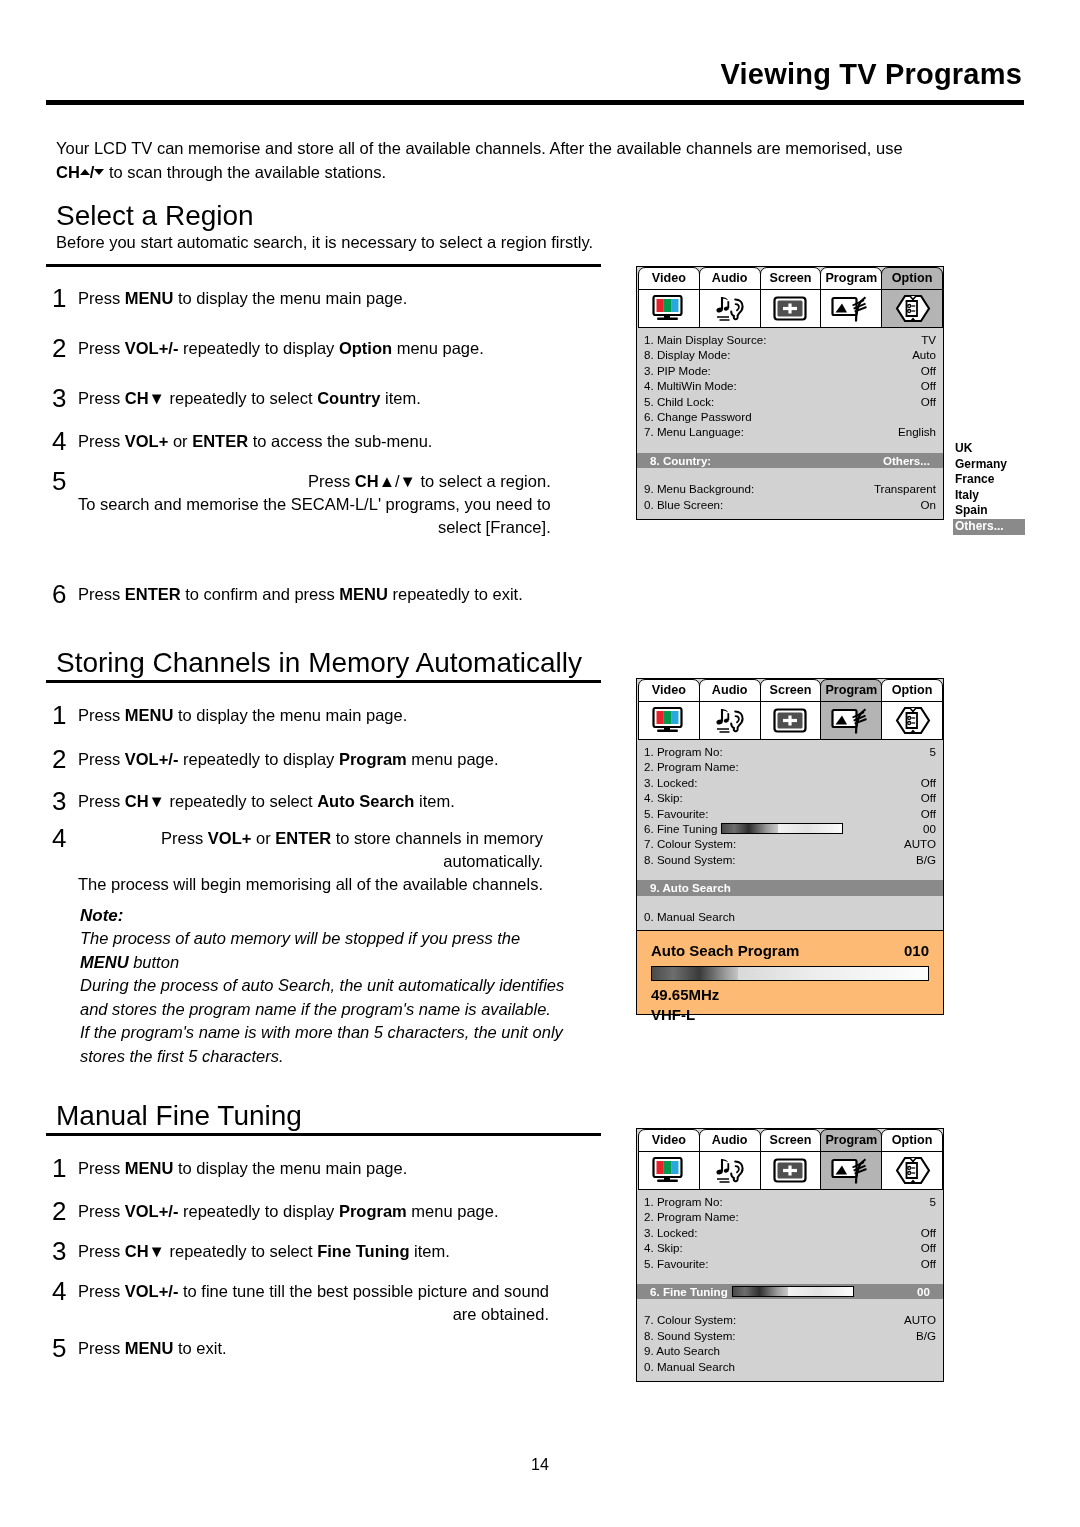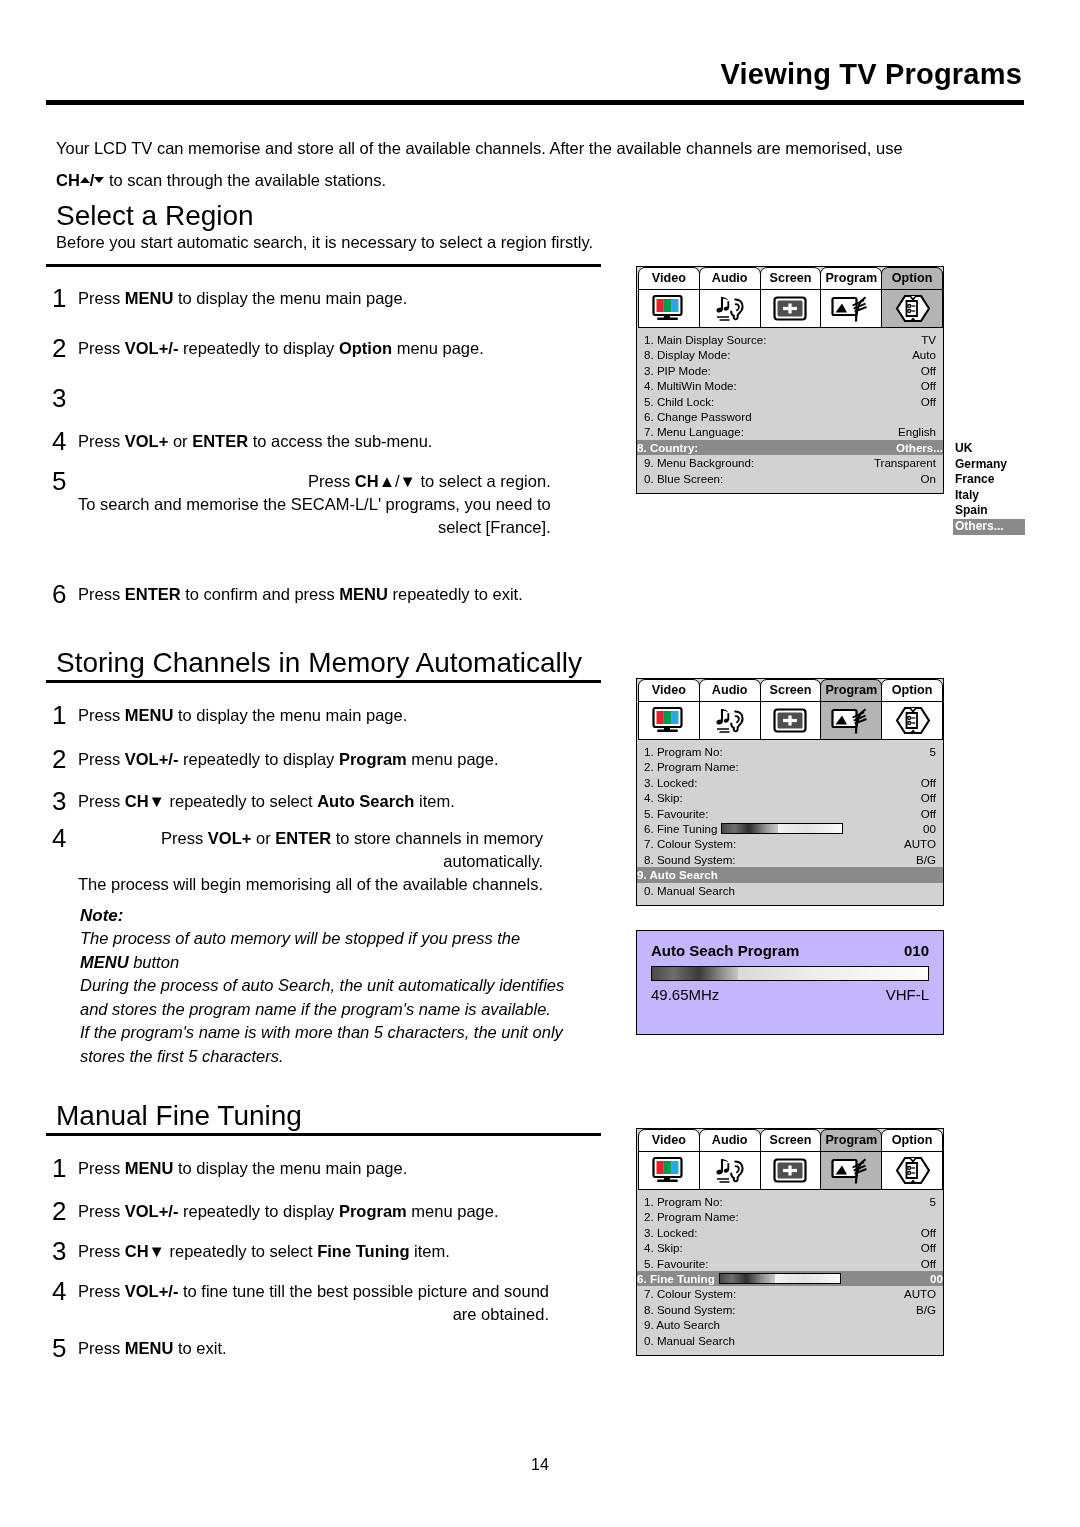--- a/index.html
+++ b/index.html
@@ -23,21 +23,21 @@
   .hdr-rule {
     position:absolute; left:46px; right:56px; top:100px;
     height:5px; background:#000;
   }
 
   
   .intro {
     position:absolute; left:56px; top:136px; width:940px;
     font-size:16.5px; line-height:24px;
   }
-  .intro .ln2 { display:block;margin-top:8px; }
+  .intro .ln2 { display:block; }
 
   
   .keyb { font-weight:bold; }
   .arrowup, .arrowdn {
     display:inline-block; width:0; height:0; vertical-align:middle;
     position:relative; top:-2px;
   }
   .arrowup { border-left:5px solid transparent; border-right:5px solid transparent; border-bottom:6px solid #000; }
   .arrowdn { border-left:5px solid transparent; border-right:5px solid transparent; border-top:6px solid #000; }
   .slash { font-weight:bold; }
@@ -92,21 +92,21 @@
 
   .osd-rows { padding:4px 7px 7px 7px; }
   .row {
     display:flex; align-items:center; height:15.4px;
     line-height:15.4px; white-space:nowrap;
   }
   .row .k { flex:1 1 auto; }
   .row .v { flex:0 0 auto; text-align:right; }
   .row.hl {
     background:#8a8a8a; color:#fff; font-weight:bold;
-    margin:0 -7px; padding:0 0;justify-content:center;
+    margin:13px -7px; padding:0 13px;justify-content:center;
   }
 
   
   .slider {
     flex:0 0 auto; width:122px; height:11px;
     border:1px solid #000; display:flex; margin:0 6px 0 4px;
     background:#fff;
   }
   .slider .fill {
     width:46%; height:100%;
@@ -121,40 +121,40 @@
   
   .submenu {
     position:absolute; width:72px;
     font-size:12px; font-weight:bold; line-height:15.6px;
   }
   .submenu .opt { padding-left:2px; }
   .submenu .opt.sel { background:#8a8a8a; color:#fff; }
 
   
   .searchbox {
-    position:absolute; width:308px; height:105px;
-    background:#c4b5fd; border:1px solid #000;
+    position:absolute; width:308px; height:85px;
+    background:#fdba74; border:1px solid #000;
     padding:10px 14px 0 14px;
   }
   .searchbox .top { display:flex; justify-content:space-between;
     font-size:15px; font-weight:bold; line-height:20px; }
   .searchbox .bar {
     height:15px; border:1px solid #000; margin:5px 0 4px 0;
     display:flex; background:#fff;
   }
   .searchbox .bar .fill {
     width:31%; height:100%;
     background:linear-gradient(to right,#4a4a4a 0%,#6e6e6e 25%,#3a3a3a 55%,#9a9a9a 85%,#c4c4c4 100%);
   }
   .searchbox .bar .rest {
     flex:1 1 auto; height:100%;
     background:linear-gradient(to right,#d9d9d9 0%,#ededed 40%,#fdfdfd 100%);
   }
   .searchbox .bot { display:flex; justify-content:space-between;
-    font-size:15px; font-weight:normal; line-height:20px; }
+    font-size:15px; font-weight:bold; line-height:20px;flex-direction:column; }
 
   
   .pagenum {
     position:absolute; left:0; right:0; top:1456px;
     text-align:center; font-size:16px;
   }
 
   
   svg { display:block; }
 </style>
@@ -182,20 +182,23 @@
       </div>
   </div>
   <div class="step" style="left:52px; top:337px; width:560px;">
     <div class="num">2</div>
     <div class="body">
         <div><span>Press </span><b>VOL+/-</b><span> repeatedly to display </span><b>Option</b><span> menu page.</span></div>
       </div>
   </div>
   <div class="step" style="left:52px; top:387px; width:560px;">
     <div class="num">3</div>
+    <div class="body">
+        <div><span>Press </span><b>CH</b><span>▼ repeatedly to select </span><b>Country</b><span> item.</span></div>
+      </div>
   </div>
   <div class="step" style="left:52px; top:430px; width:560px;">
     <div class="num">4</div>
     <div class="body">
         <div><span>Press </span><b>VOL+</b><span> or </span><b>ENTER</b><span> to access the sub-menu.</span></div>
       </div>
   </div>
   <div class="step" style="left:52px; top:470px; width:570px;">
     <div class="num">5</div>
     <div class="body">

